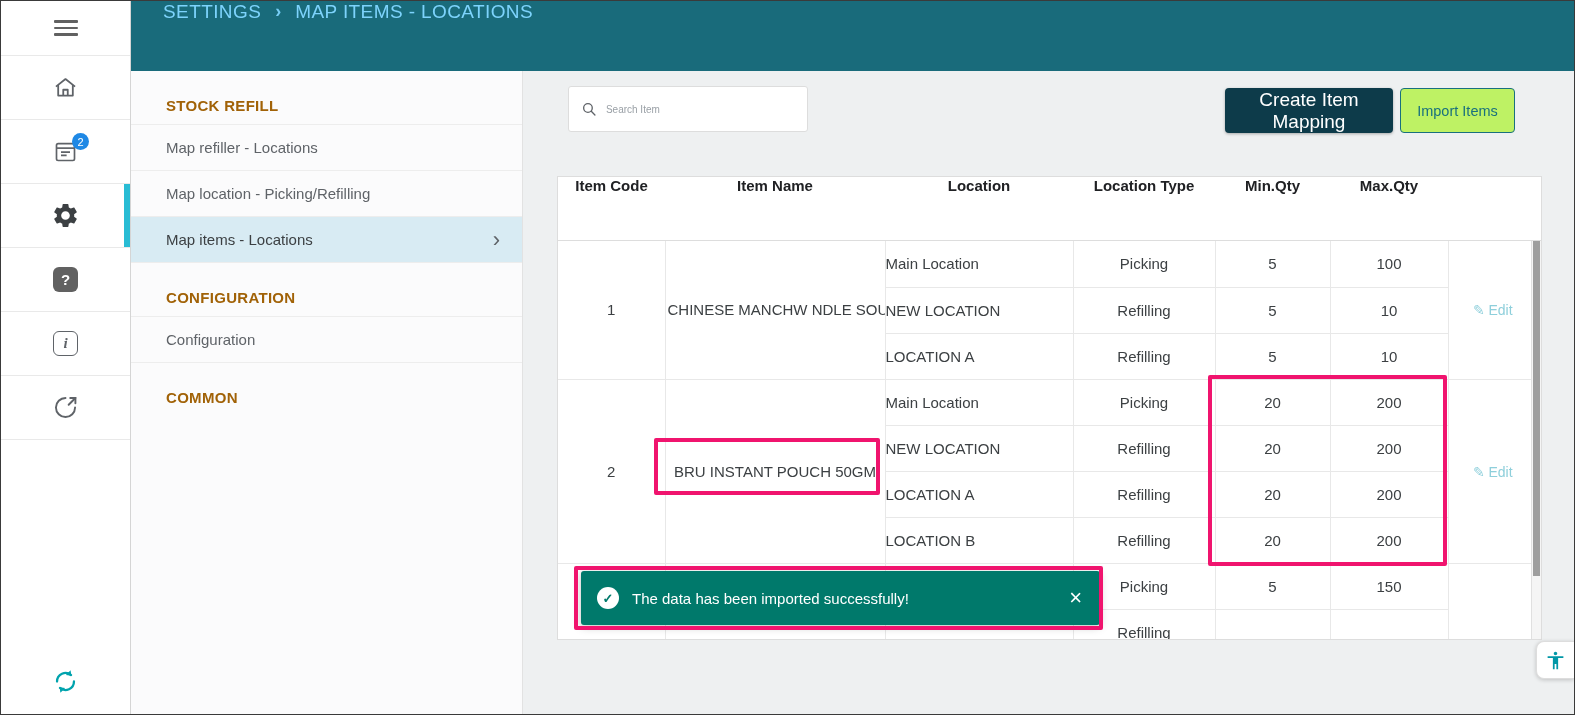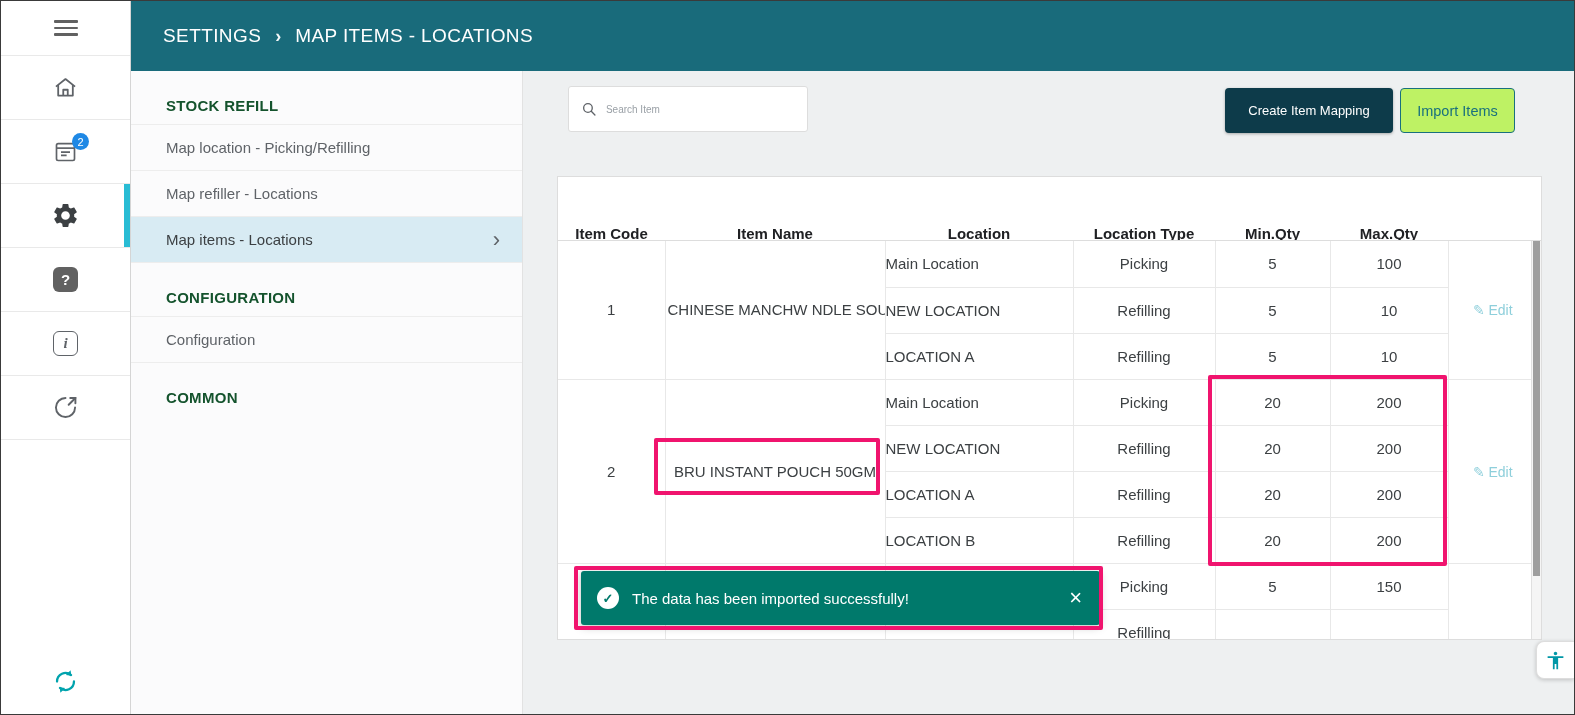--- a/index.html
+++ b/index.html
@@ -13,42 +13,42 @@
   .burger span { display:block; height:2.5px; background:#616161; margin:4px 0; border-radius:1px; }
   .rail-item { position:relative; height:64px; display:flex; align-items:center; justify-content:center; border-bottom:1px solid #e9e9e9; cursor:pointer; }
   .rail-item.active::after { content:""; position:absolute; right:0; top:0; bottom:0; width:6px; background:#29bcd4; }
   .badge { position:absolute; left:71px; top:13px; width:17px; height:17px; border-radius:50%; background:#1e88e5; color:#fff; font-size:11px; display:flex; align-items:center; justify-content:center; }
   .sq { width:25px; height:25px; border-radius:6px; display:flex; align-items:center; justify-content:center; font-weight:700; font-size:15px; }
   .sq.filled { background:#616161; color:#fff; }
   .sq.outline { border:1.8px solid #5f6368; color:#5f6368; font-style:italic; font-family:"Liberation Serif", serif; }
   .rail-sync { position:absolute; bottom:18px; left:0; width:100%; display:flex; justify-content:center; cursor:pointer; }
 
   
-  .topbar { position:absolute; left:130px; top:0; right:0; height:70px; background:#196b7b; display:flex; align-items:center; padding-left:32px; color:#ffffff; z-index:5; }
+  .topbar { position:absolute; left:130px; top:0; right:0; height:70px; background:#196b7b; display:flex; align-items:flex-start; padding-left:32px; color:#7dd3fc; z-index:5; }
   .crumb { font-size:19px; letter-spacing:.4px; }
   .crumb-sep { margin:0 14px; font-size:18px; opacity:.95; font-weight:700; }
 
   
   .sidebar { position:absolute; left:130px; top:70px; width:392px; bottom:0; background:#fbfbfc; border-right:1px solid #e2e2e2; z-index:2; }
-  .side-head { margin:26px 0 10px 35px; color:#14532d; font-weight:700; font-size:15px; letter-spacing:.3px; }
+  .side-head { margin:26px 0 10px 35px; color:#a16207; font-weight:700; font-size:15px; letter-spacing:.3px; }
   .side-list { list-style:none; border-top:1px solid #ededed; }
   .side-item { position:relative; height:46px; line-height:46px; padding-left:35px; font-size:15px; color:#5f6368; border-bottom:1px solid #ededed; cursor:pointer; }
   .side-item.active { background:#d8ebf3; color:#3c4043; }
   .side-item .chev { position:absolute; right:22px; top:0; font-size:22px; color:#5f6368; }
 
   
   .content { position:absolute; left:523px; top:70px; right:0; bottom:0; }
   .search-box { position:absolute; left:44px; top:15px; width:240px; height:46px; background:#fff; border:1px solid #ddd; border-radius:3px; display:flex; align-items:center; padding:0 12px; gap:9px; }
   .search-box input { border:none; outline:none; font-size:10px; color:#333; width:100%; font-family:inherit; background:transparent; }
   .search-box input::placeholder { color:#9aa0a6; }
-  .btn-create { position:absolute; left:701px; top:17px; width:168px; height:45px; background:#0d3b4a; color:#fff; border:none; border-radius:4px; font-size:13px; font-weight:500; font-family:inherit; cursor:pointer; box-shadow:0 1px 3px rgba(0,0,0,.3); }
+  .btn-create { position:absolute; left:701px; top:17px; width:168px; height:45px; background:#0d3b4a; color:#fff; border:none; border-radius:4px; font-size:19px; font-weight:500; font-family:inherit; cursor:pointer; box-shadow:0 1px 3px rgba(0,0,0,.3); }
   .btn-import { position:absolute; left:876px; top:17px; width:115px; height:45px; background:#bef264; color:#19707e; border:1.5px solid #19707e; border-radius:4px; font-size:14.5px; font-weight:500; font-family:inherit; cursor:pointer; }
 
   
-  .thead { position:absolute; left:33px; top:105px; width:985px; height:67px; background:#fff; border:1px solid #ddd; display:flex; align-items:flex-end; }
+  .thead { position:absolute; left:33px; top:105px; width:985px; height:67px; background:#fff; border:1px solid #ddd; display:flex; align-items:flex-start; }
   .th { font-weight:700; font-size:15px; color:#202124; text-align:center; }
   .w-code{width:107px}.w-name{width:220px}.w-loc{width:188px}.w-type{width:142px}.w-min{width:115px}.w-max{width:118px}.w-edit{flex:1}
   .tbody-wrap { position:absolute; left:33px; top:169px; width:985px; height:400px; background:#fff; border:1px solid #ddd; overflow:hidden; }
   table.grid { border-collapse:collapse; table-layout:fixed; width:973px; font-size:15px; color:#3c4043; }
   .grid td { height:46px; border-bottom:1px solid #e8e8e8; border-right:1px solid #e8e8e8; background:#fff; }
   .c-code { text-align:center; }
   .c-name { text-align:center; white-space:nowrap; overflow:hidden; padding:0 2px; }
   .c-loc { }
   .c-type, .c-qty { text-align:center; }
   .c-edit { border-right:none !important; text-align:center; }
@@ -133,24 +133,24 @@
   <header class="topbar">
     <span class="crumb">SETTINGS</span>
     <span class="crumb-sep">›</span>
     <span class="crumb">MAP ITEMS - LOCATIONS</span>
   </header>
 
   <nav class="sidebar">
     <div class="side-head">STOCK REFILL</div>
     <ul class="side-list">
       <li class="side-item">
+        <span>Map refiller - Locations</span>
+      </li>
+      <li class="side-item">
         <span>Map location - Picking/Refilling</span>
-      </li>
-      <li class="side-item">
-        <span>Map refiller - Locations</span>
       </li>
       <li class="side-item active">
         <span>Map items - Locations</span>
         <span class="chev">›</span>
       </li>
     </ul>
     <div class="side-head">CONFIGURATION</div>
     <ul class="side-list">
       <li class="side-item">
         <span>Configuration</span>

